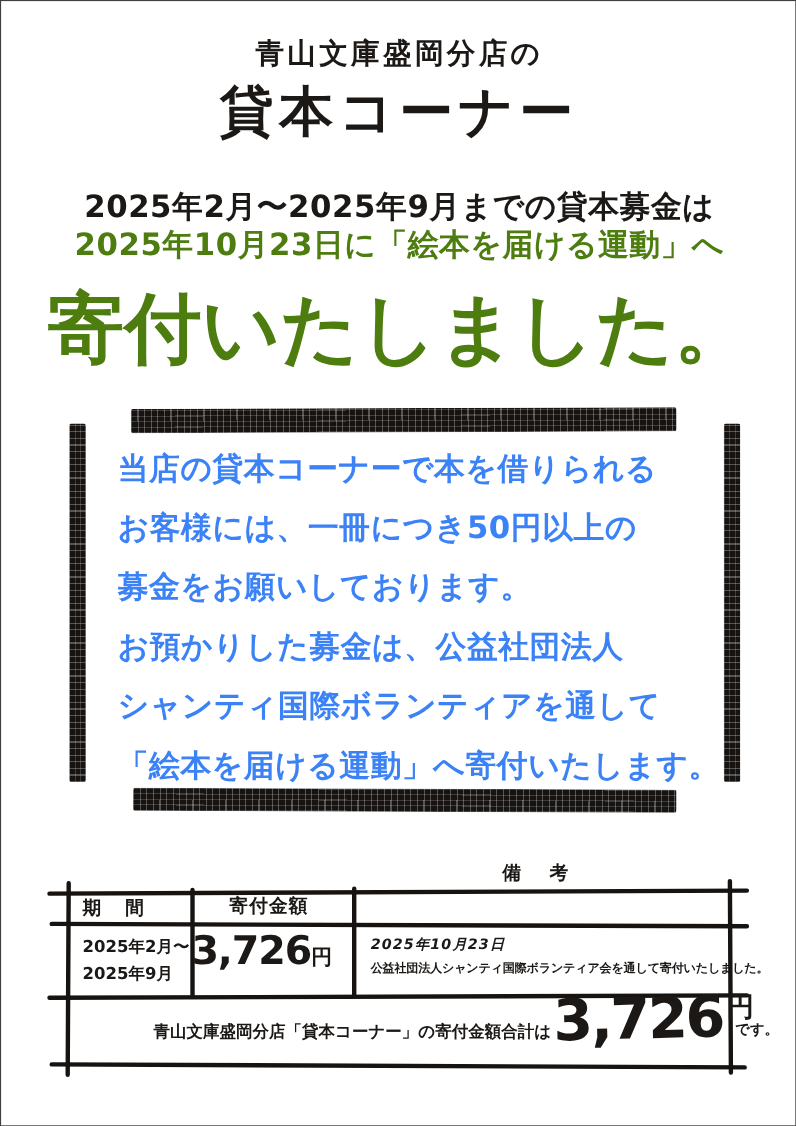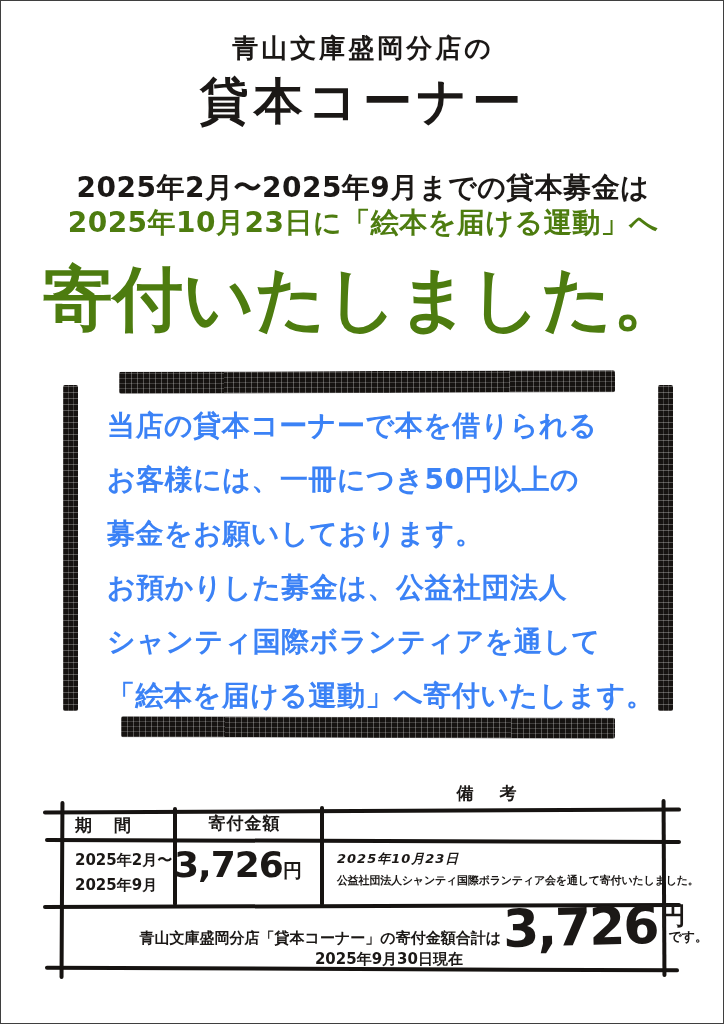--- a/index.html
+++ b/index.html
@@ -140,21 +140,20 @@
       <span class="num">3,726</span><span class="unit">円</span>
     </div>
 
     <div class="abs cell-note">
       <p class="n1">2025年10月23日</p>
       <p class="n2">公益社団法人シャンティ国際ボランティア会を通して寄付いたしました。</p>
     </div>
 
     <div class="abs total-label">
       <div class="l1">青山文庫盛岡分店「貸本コーナー」の寄付金額合計は</div>
-      <div class="l2">2025年9月30日現在</div>
     </div>
 
     <div class="abs total-amount">
       <span class="num">3,726</span>
       <span class="tail">
         <span class="unit">円</span>
         <span class="suffix">です。</span>
       </span>
     </div>
   </div>

